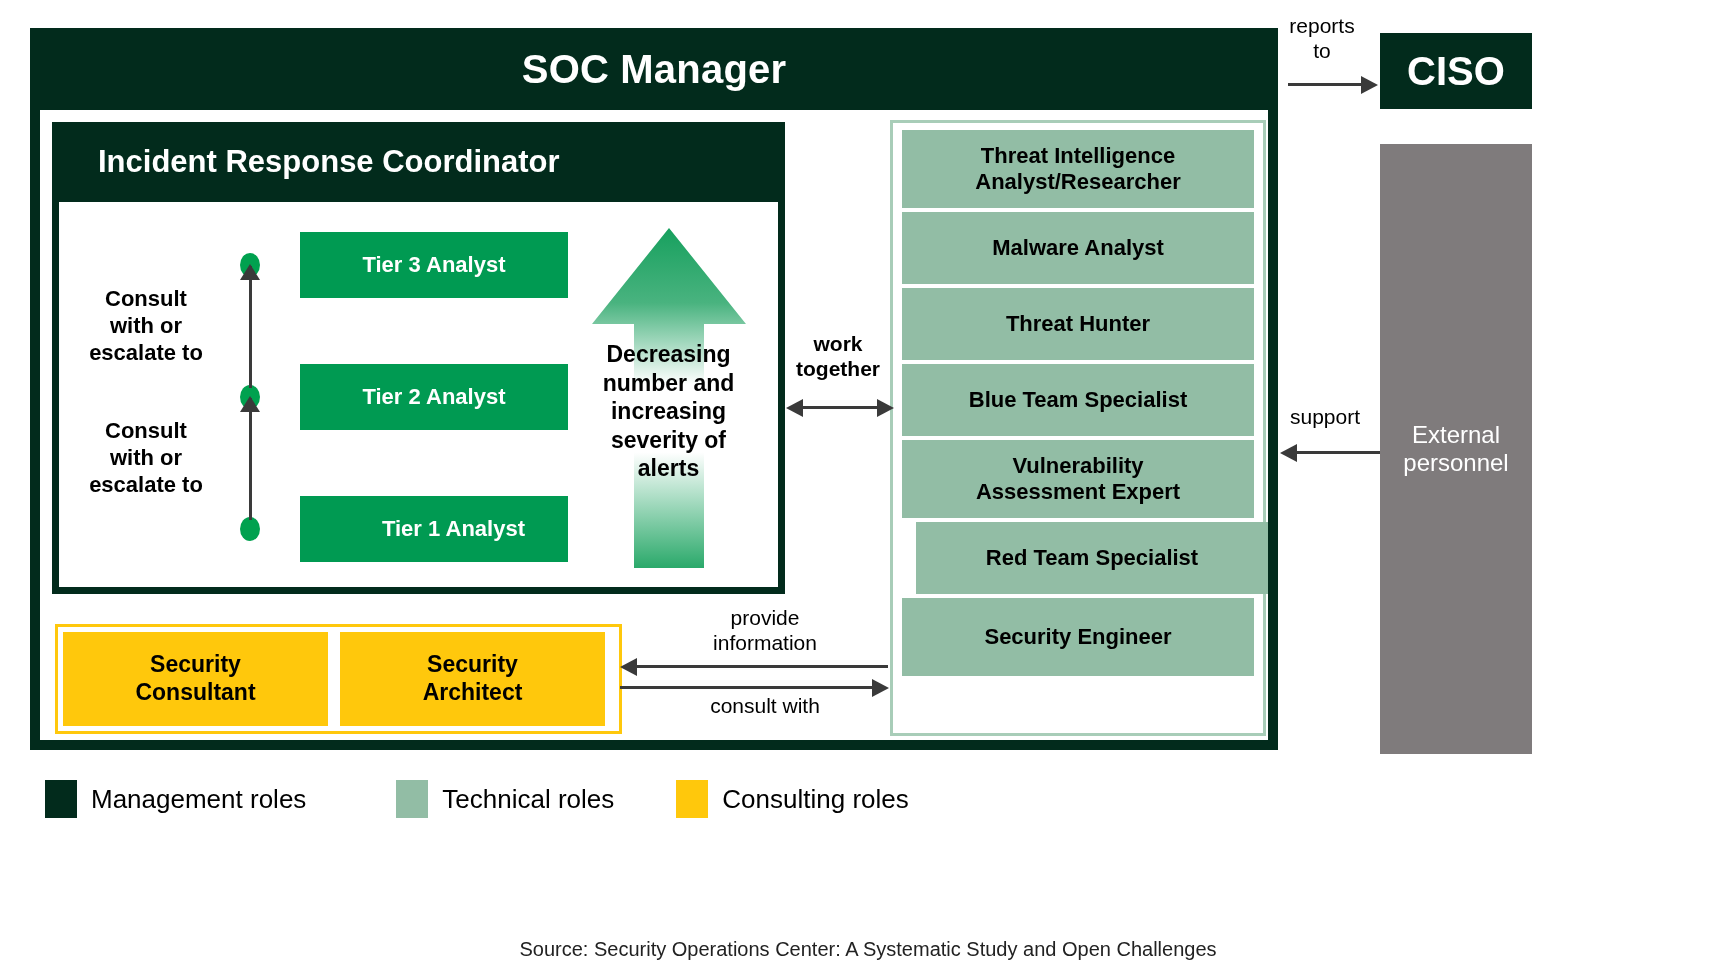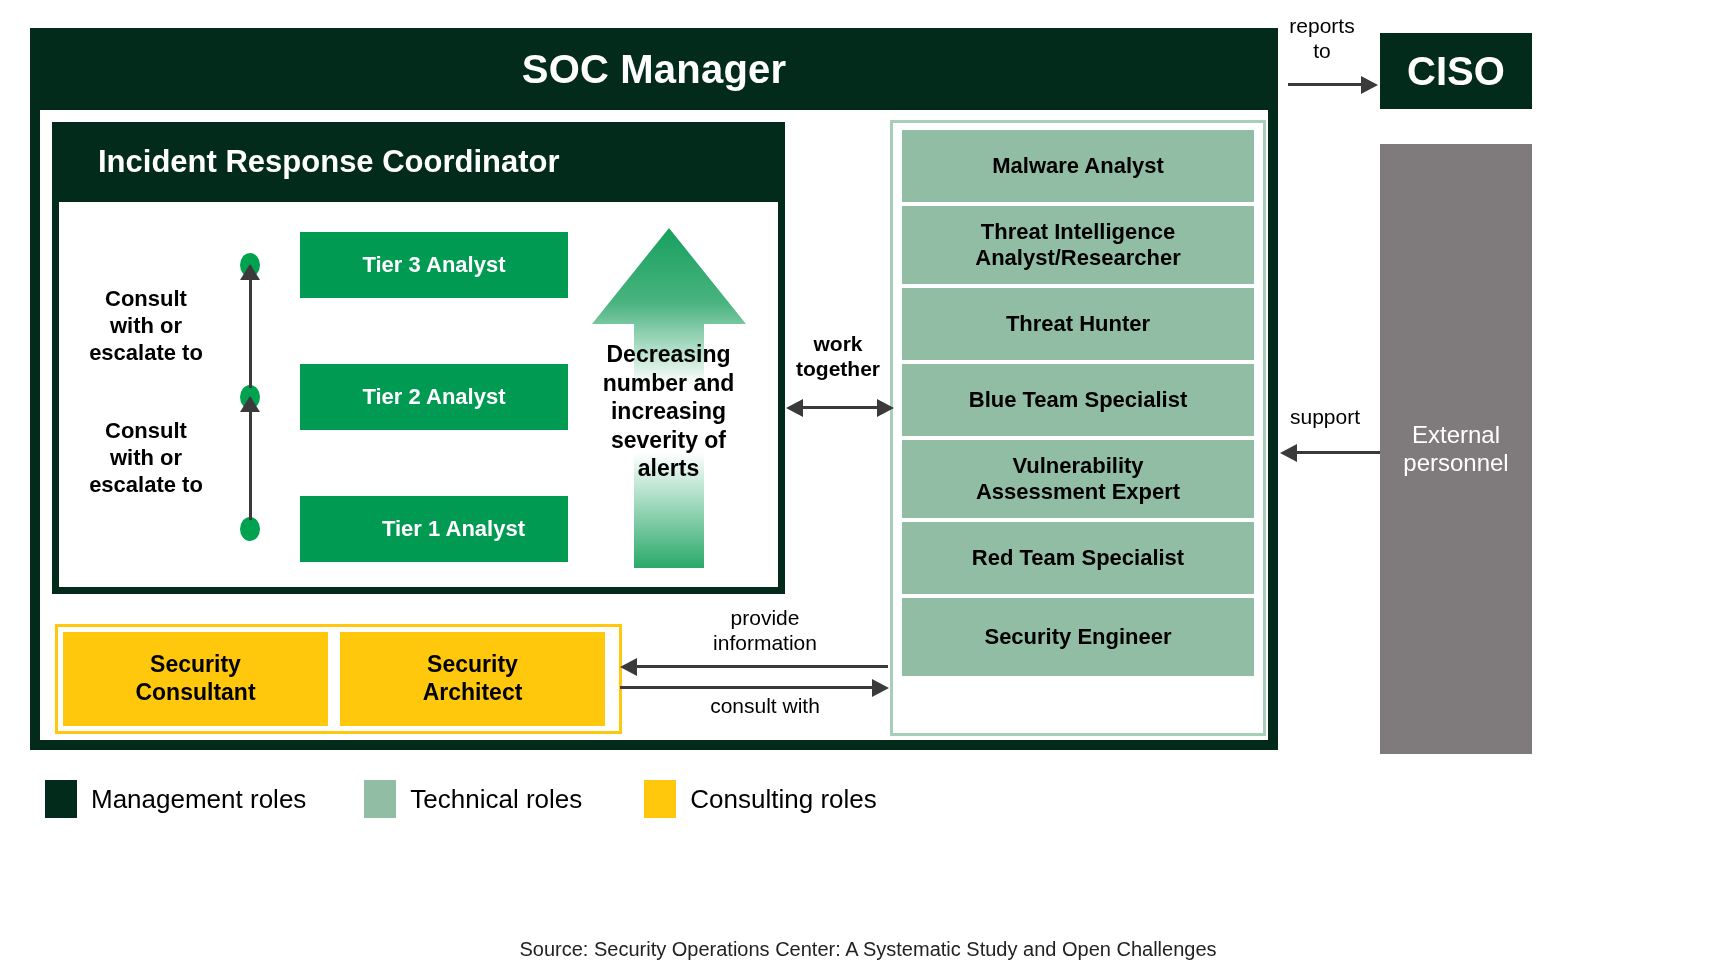--- a/index.html
+++ b/index.html
@@ -240,36 +240,36 @@
   <div class="consult-group"></div>
   <div class="ybox" id="ybox1">
       <span>Security<br>Consultant</span>
     </div>
   <div class="ybox" id="ybox2">
       <span>Security<br>Architect</span>
     </div>
 
   <div class="tech-panel"></div>
   <div class="tech-inner" id="tech-inner">
+      <div class="trow" style="height: 78px;">
+        <span>Threat Intelligence<br>Analyst/Researcher</span>
+      </div>
       <div class="trow" style="height: 72px;">
         <span>Malware Analyst</span>
       </div>
-      <div class="trow" style="height: 78px;">
-        <span>Threat Intelligence<br>Analyst/Researcher</span>
-      </div>
       <div class="trow" style="height: 72px;">
         <span>Threat Hunter</span>
       </div>
       <div class="trow" style="height: 72px;">
         <span>Blue Team Specialist</span>
       </div>
       <div class="trow" style="height: 78px;">
         <span>Vulnerability<br>Assessment Expert</span>
       </div>
-      <div class="trow" style="height: 72px;">
+      <div class="trow" style="height: 72px; margin-left: 14px;">
         <span>Red Team Specialist</span>
       </div>
       <div class="trow" style="height: 78px;">
         <span>Security Engineer</span>
       </div>
     </div>
 
   <div class="ciso">
       <span>CISO</span>
     </div>
@@ -296,21 +296,21 @@
 
   <div class="harrow" style="left:620px; top:686px; width:254px;"></div>
   <div class="hhead-r" style="left:872px; top:679px;"></div>
   <div class="conn-label" id="lbl-consult">consult with</div>
 
   <div class="legend" id="legend">
       <div class="leg-item">
         <div class="leg-swatch" style="background: rgb(2, 43, 28);"></div>
         <div class="leg-text">Management roles</div>
       </div>
-      <div class="leg-item" style="margin-left: 58px;">
+      <div class="leg-item" style="margin-left: 90px;">
         <div class="leg-swatch" style="background: rgb(146, 189, 165);"></div>
         <div class="leg-text">Technical roles</div>
       </div>
       <div class="leg-item" style="margin-left: 62px;">
         <div class="leg-swatch" style="background: rgb(255, 200, 12);"></div>
         <div class="leg-text">Consulting roles</div>
       </div>
     </div>
 
   <div class="source">Source: Security Operations Center: A Systematic Study and Open Challenges</div>

